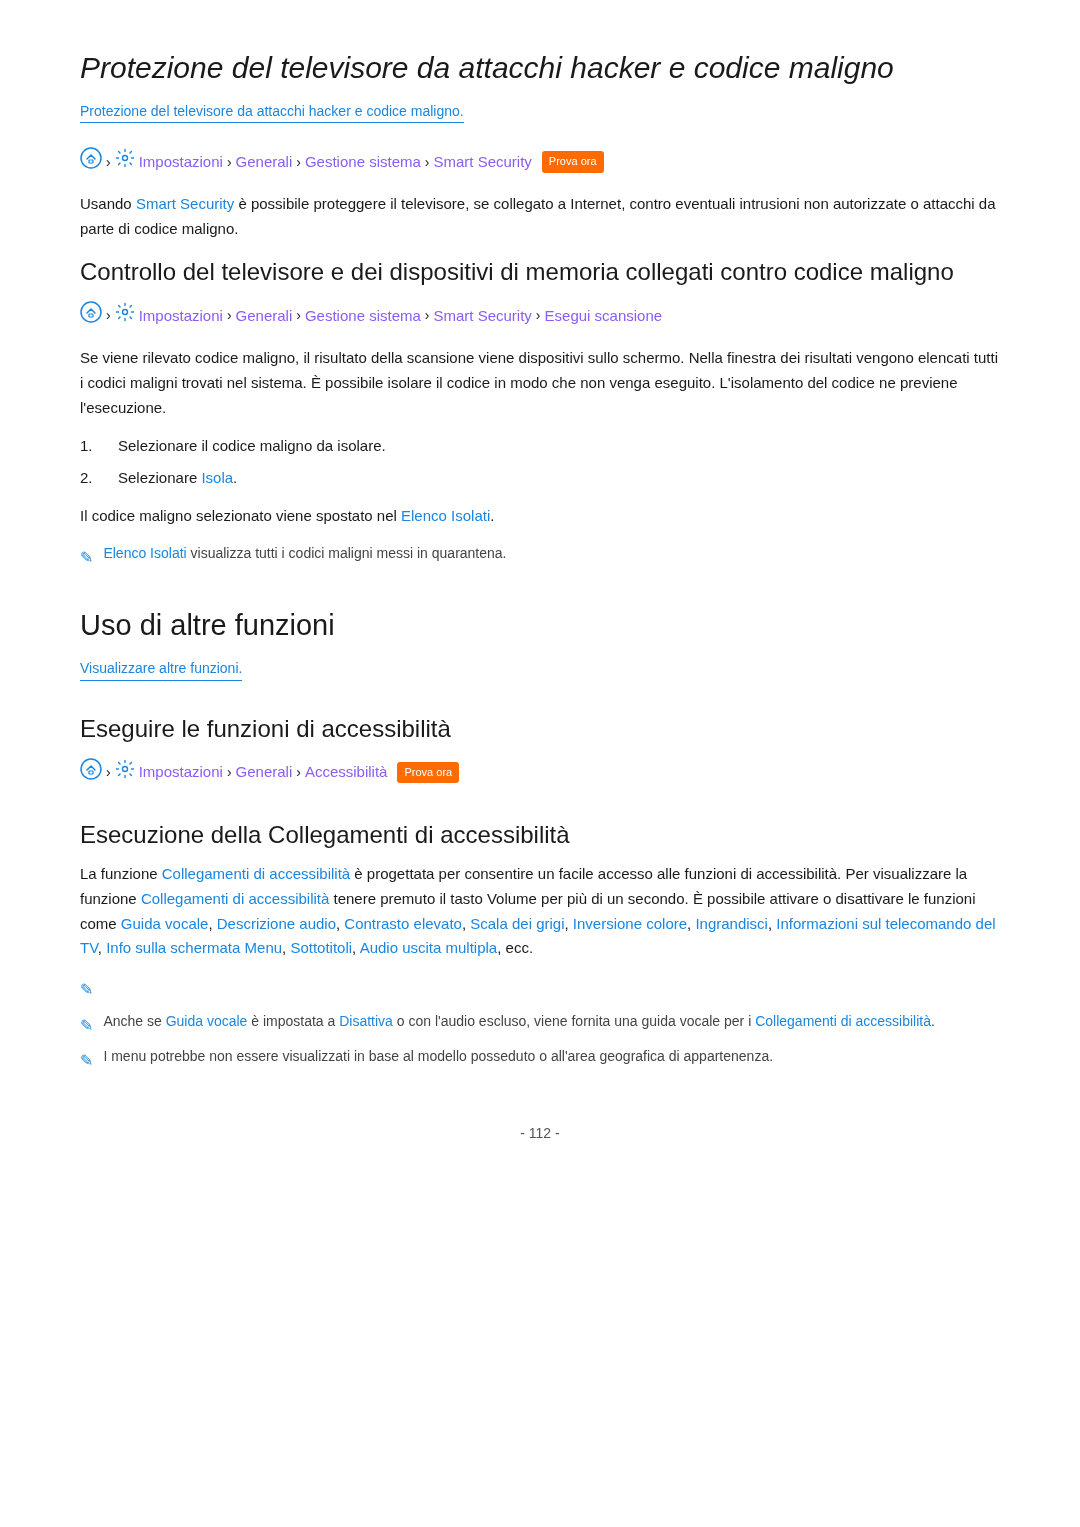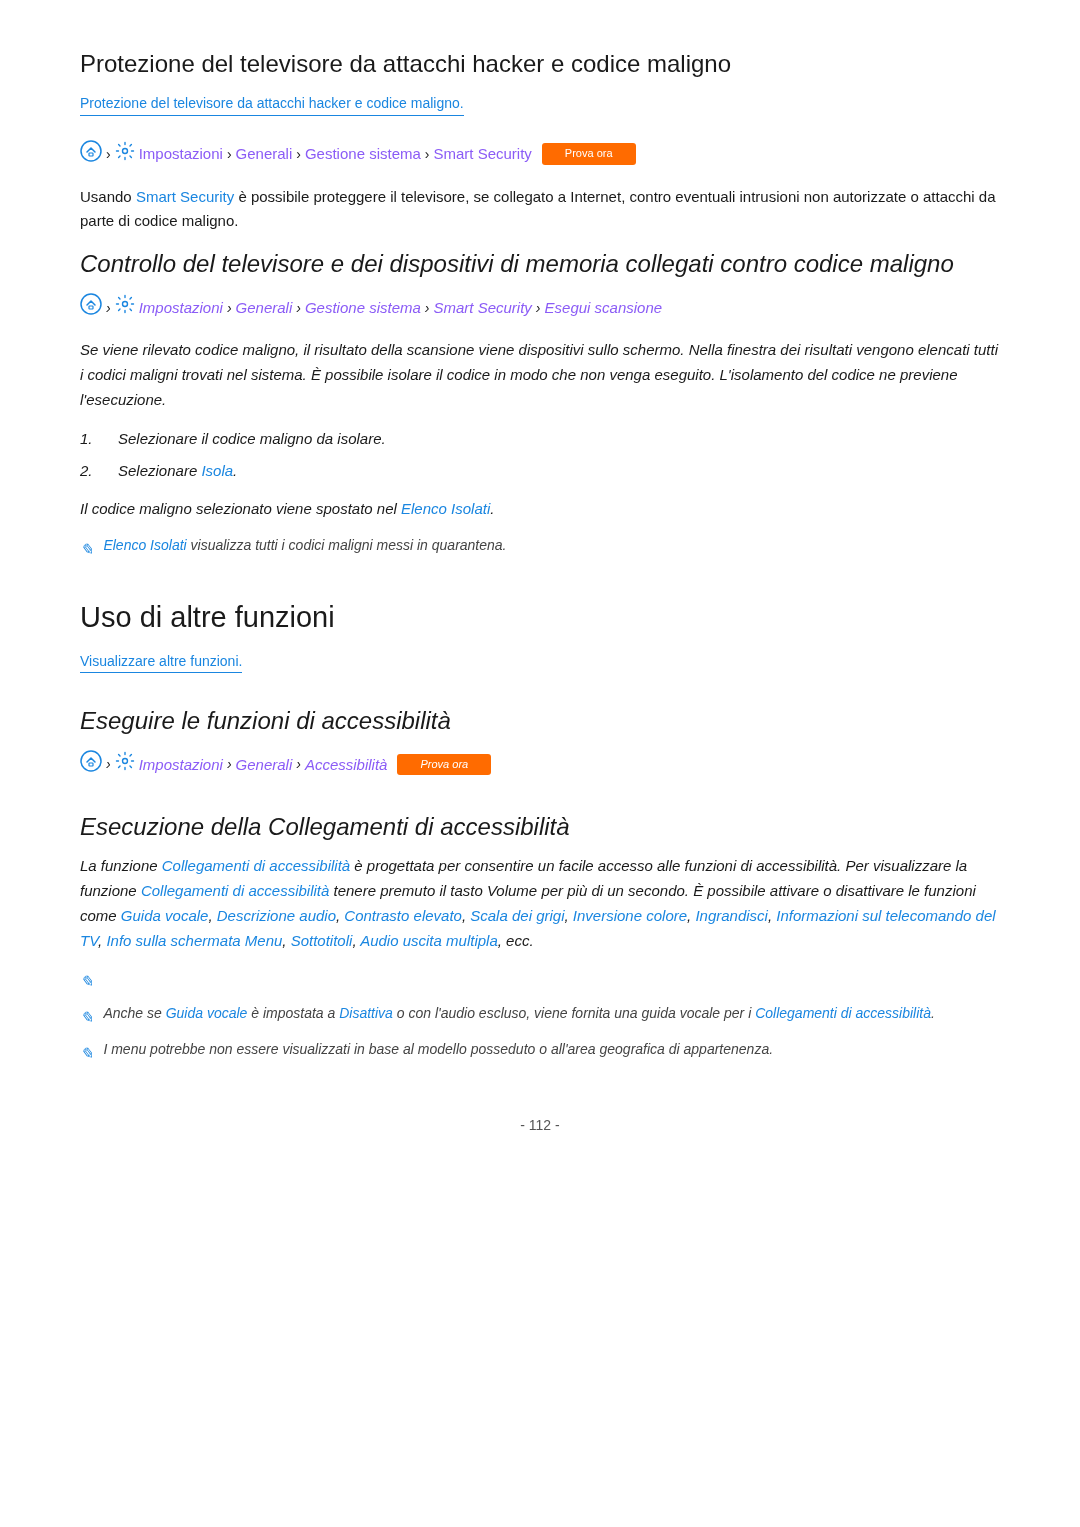--- a/index.html
+++ b/index.html
@@ -7,25 +7,26 @@
       font-family: 'Helvetica Neue', Arial, sans-serif;
       background: #ffffff;
       color: #1a1a1a;
       font-size: 15px;
       line-height: 1.6;
       padding: 48px 80px 60px 80px;
       max-width: 1080px;
       margin: 0 auto;
     }
     h1.main-title {
-      font-size: 24px;
+      font-size: 30px;
       font-weight: 400;
       color: #1a1a1a;
       margin-bottom: 12px;
       line-height: 1.3;
+      font-style: italic;
     }
     h2.section-title {
       font-size: 24px;
       font-weight: 400;
       color: #1a1a1a;
       margin-bottom: 12px;
       line-height: 1.3;
     }
     .breadcrumb-container {
       display: flex;
@@ -39,38 +40,37 @@
       font-size: 15px;
     }
     .breadcrumb-separator {
       color: #1a1a1a;
       font-size: 14px;
     }
     .prova-badge {
       background: #ff6b00;
       color: white;
       font-size: 11px;
-      padding: 2px 23px;
+      padding: 2px 7px;
       border-radius: 3px;
       margin-left: 6px;
       vertical-align: middle;
       display: inline-block;
     }
     p.body-text {
       font-size: 15px;
       color: #1a1a1a;
       margin-bottom: 14px;
       line-height: 1.65;
     }
     .link-blue {
       color: #1a86e0;
     }
     .section-block {
       margin-bottom: 32px;
-      font-style: italic;
     }
     .page-title-block {
       margin-bottom: 20px;
     }
     .url-bar {
       display: inline-block;
       border-bottom: 1px solid #1a86e0;
       color: #1a86e0;
       font-size: 14px;
       margin-bottom: 4px;

